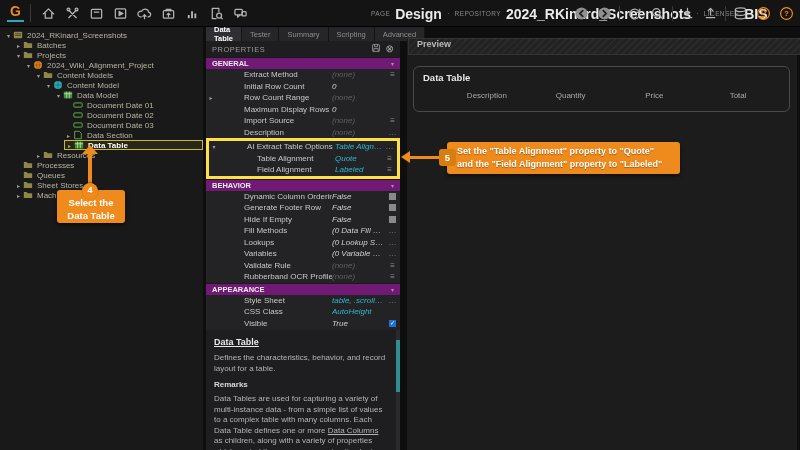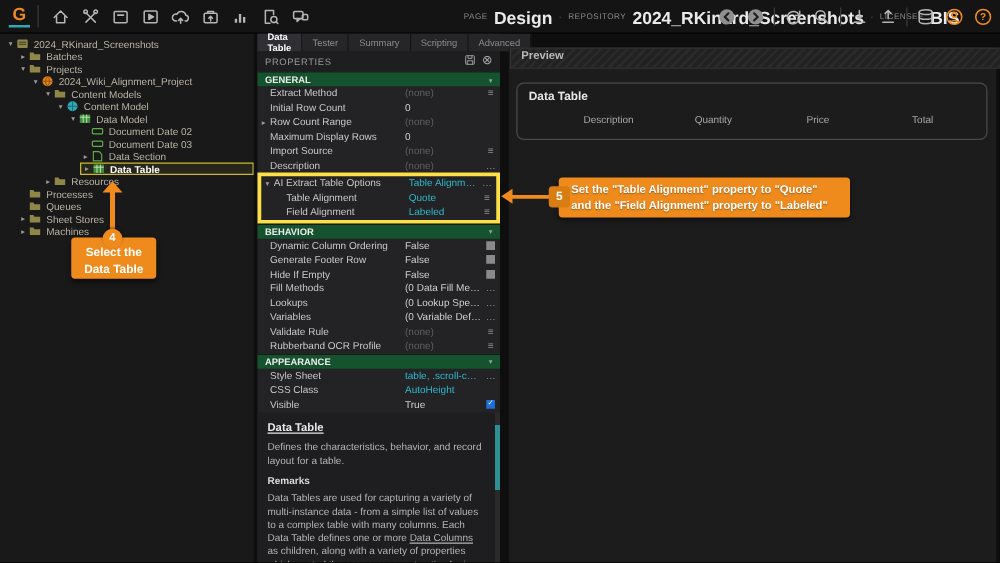--- a/index.html
+++ b/index.html
@@ -36,27 +36,27 @@
   
   .props { position:absolute; left:206px; top:27px; width:194px; height:423px; background:#232326; }
   .tabs { position:absolute; left:0; top:0; width:194px; height:14px; background:#1a1a1c; display:flex; }
   .tab { padding:0 8px; font-size:7.5px; color:#8d8d8d; background:#262628; display:flex; align-items:center; border-right:1px solid #141414; }
   .tab.active { background:#303034; color:#fff; font-weight:bold; }
   .propbar { position:absolute; left:0; top:14px; width:194px; height:16px; background:#1e1e21; display:flex; align-items:center; padding:0 6px; }
   .propbar .ptitle { font-size:7.5px; color:#9a9a9a; letter-spacing:.5px; flex:1; }
   .propbar .pbicon { color:#aaa; font-size:10px; margin-left:5px; line-height:1; }
   .propbar svg { width:10px; height:10px; }
   .pgrid { position:absolute; left:0; top:30px; width:194px; }
-  .psec { height:12px; background:#14532d; color:#ececec; font-weight:bold; font-size:7.5px; display:flex; align-items:center; padding:0 6px; border-top:1px solid #1a1a1a; }
+  .psec { height:12px; background:#701a75; color:#ececec; font-weight:bold; font-size:7.5px; display:flex; align-items:center; padding:0 6px; border-top:1px solid #1a1a1a; }
   .psec .chev { margin-left:auto; color:#9a9a9a; font-size:6px; font-weight:normal; }
   .prow { display:flex; height:11.5px; align-items:center; font-size:8px; }
   .exp { width:10px; text-align:center; color:#9a9a9a; font-size:6px; flex:none; }
-  .plabel { width:108px; flex:none; color:#c8c8c8; white-space:nowrap; overflow:hidden; }
+  .plabel { width:88px; flex:none; color:#c8c8c8; white-space:nowrap; overflow:hidden;margin-left:28px; }
   .prow.ind1 .plabel { padding-left:10px; }
-  .pvalue { flex:1; white-space:nowrap; overflow:hidden; text-overflow:ellipsis; }
+  .pvalue { flex:1; white-space:nowrap; overflow:hidden; text-overflow:ellipsis;font-style:italic; }
   .pvalue.dim { color:#5f5f5f; }
   .pvalue.normal { color:#cfcfcf; }
   .pvalue.cyan { color:#2EB8CC; }
   .picon { width:15px; flex:none; color:#8f8f8f; text-align:center; font-size:8px; display:flex; justify-content:center; align-items:center; }
   .cb { width:7px; height:7px; background:#8a8a8a; }
   .cb.checked { background:#1E6FD8; color:#fff; font-size:6px; line-height:7px; text-align:center; }
   .hlbox { border:3px solid #fde047; }
   .helpbox { position:absolute; left:0; top:303px; width:190px; height:120px; background:#1e1e20; padding:7px 8px; overflow:hidden; }
   .htitle { font-size:9px; font-weight:bold; color:#e8e8e8; text-decoration:underline; margin-bottom:6px; }
   .hp { font-size:8px; color:#b4b4b4; line-height:10.5px; margin-bottom:6px; }
@@ -301,20 +301,32 @@
         <span class="tindent" style="width: 54px;"></span>
         <span class="tcontent">
           <span class="arr">▾</span>
           <span class="ticon">
             <svg viewBox="0 0 12 12">
               <rect x="1" y="2" width="10" height="8" fill="#3f8f3a"></rect>
               <path d="M1 4.5 h10 M4.3 2 v8 M7.6 2 v8" stroke="#d8eccd" stroke-width="0.8"></path>
             </svg>
           </span>
           <span class="tlabel">Data Model</span>
+        </span>
+      </div>
+      <div class="trow">
+        <span class="tindent" style="width: 64px;"></span>
+        <span class="tcontent">
+          <span class="arr"></span>
+          <span class="ticon">
+            <svg viewBox="0 0 12 12">
+              <rect x="1" y="3.5" width="10" height="5" rx="1" fill="none" stroke="#5fae4a" stroke-width="1.2"></rect>
+            </svg>
+          </span>
+          <span class="tlabel">Document Date 01</span>
         </span>
       </div>
       <div class="trow">
         <span class="tindent" style="width: 64px;"></span>
         <span class="tcontent">
           <span class="arr"></span>
           <span class="ticon">
             <svg viewBox="0 0 12 12">
               <rect x="1" y="3.5" width="10" height="5" rx="1" fill="none" stroke="#5fae4a" stroke-width="1.2"></rect>
             </svg>

